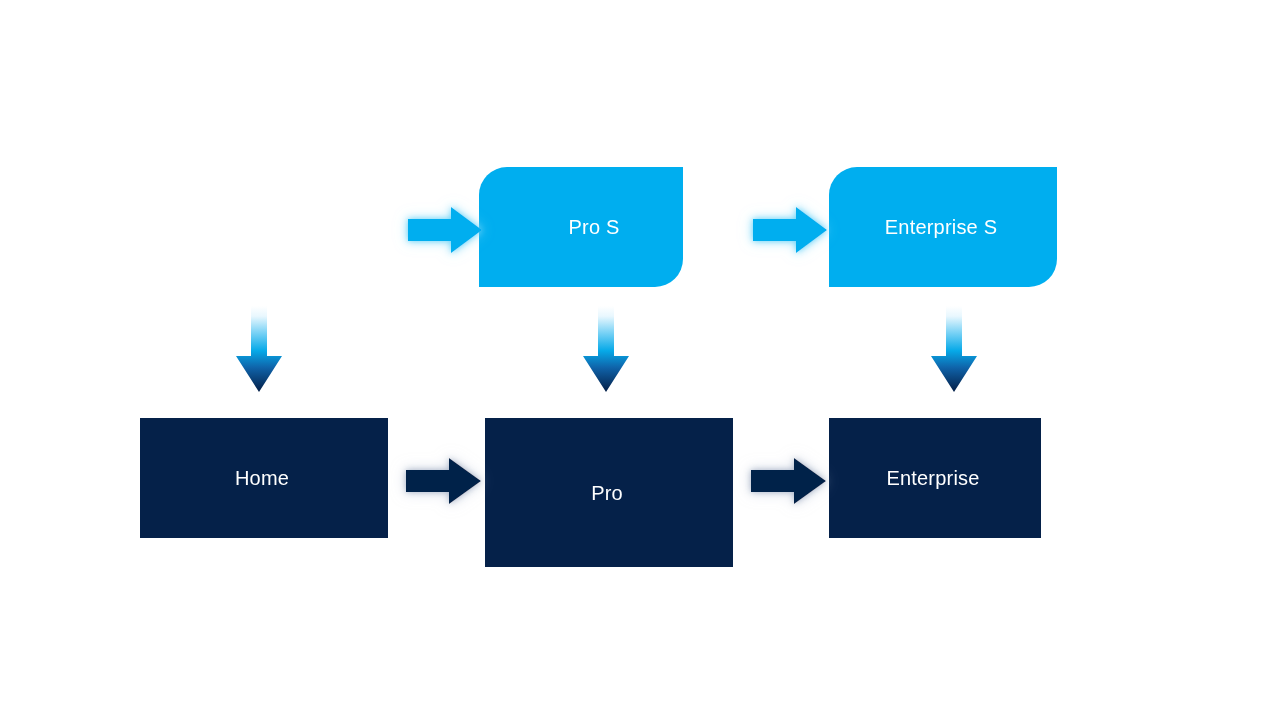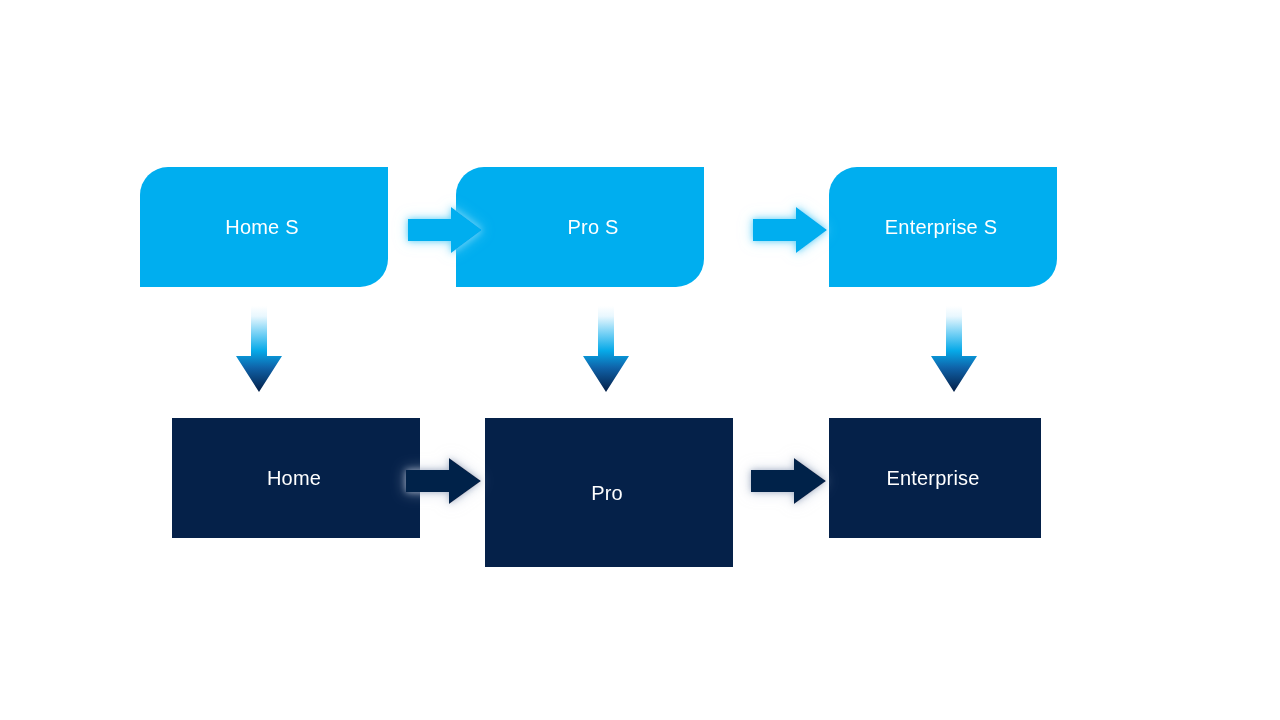--- a/index.html
+++ b/index.html
@@ -60,24 +60,24 @@
     position: absolute;
     overflow: visible;
   }
   .arrow-v {
     position: absolute;
     overflow: visible;
   }
 
   
   .pos-top-1 { left: 140px; top: 167px; width: 248px; height: 120px; }
-  .pos-top-2 { left: 456px; top: 167px; width: 248px; height: 120px; padding-left: 30px; }
+  .pos-top-2 { left: 479px; top: 167px; width: 204px; height: 120px; padding-left: 30px; }
   .pos-top-3 { left: 829px; top: 167px; width: 228px; height: 120px; }
 
-  .pos-bot-1 { left: 140px; top: 418px; width: 248px; height: 120px; margin-left: 32px; }
+  .pos-bot-1 { left: 140px; top: 418px; width: 248px; height: 120px; }
   .pos-bot-2 { left: 485px; top: 418px; width: 248px; height: 149px; }
   .pos-bot-3 { left: 829px; top: 418px; width: 212px; height: 120px; }
 
   .pos-ah-top-1 { left: 404px; top: 202px; width: 82px; height: 56px; }
   .pos-ah-top-2 { left: 749px; top: 202px; width: 82px; height: 56px; }
 
   .pos-ah-bot-1 { left: 400px; top: 452px; width: 86px; height: 58px; }
   .pos-ah-bot-2 { left: 745px; top: 452px; width: 86px; height: 58px; }
 
   .pos-av-1 { left: 230px; top: 304px; width: 58px; height: 92px; }
@@ -105,23 +105,20 @@
         <feDropShadow dx="0" dy="0" stdDeviation="6" flood-color="#8FE0FA" flood-opacity="0.55"></feDropShadow>
       </filter>
 
       <filter id="glowNavy" x="-60%" y="-60%" width="220%" height="220%">
         <feDropShadow dx="0" dy="0" stdDeviation="3.4" flood-color="#9AA7BE" flood-opacity="0.85"></feDropShadow>
         <feDropShadow dx="0" dy="0" stdDeviation="6.5" flood-color="#BCC6D8" flood-opacity="0.5"></feDropShadow>
       </filter>
     </defs>
   </svg>
 
-  <div class="node tier-s pos-top-1">
-    <span class="node-label">Home S</span>
-  </div>
 
   <div class="node tier-s pos-top-2">
     <span class="node-label">Pro S</span>
   </div>
 
   <div class="node tier-s pos-top-3">
     <span class="node-label">Enterprise S</span>
   </div>
 
   <svg class="arrow-h pos-ah-top-1" viewBox="0 0 82 56">

